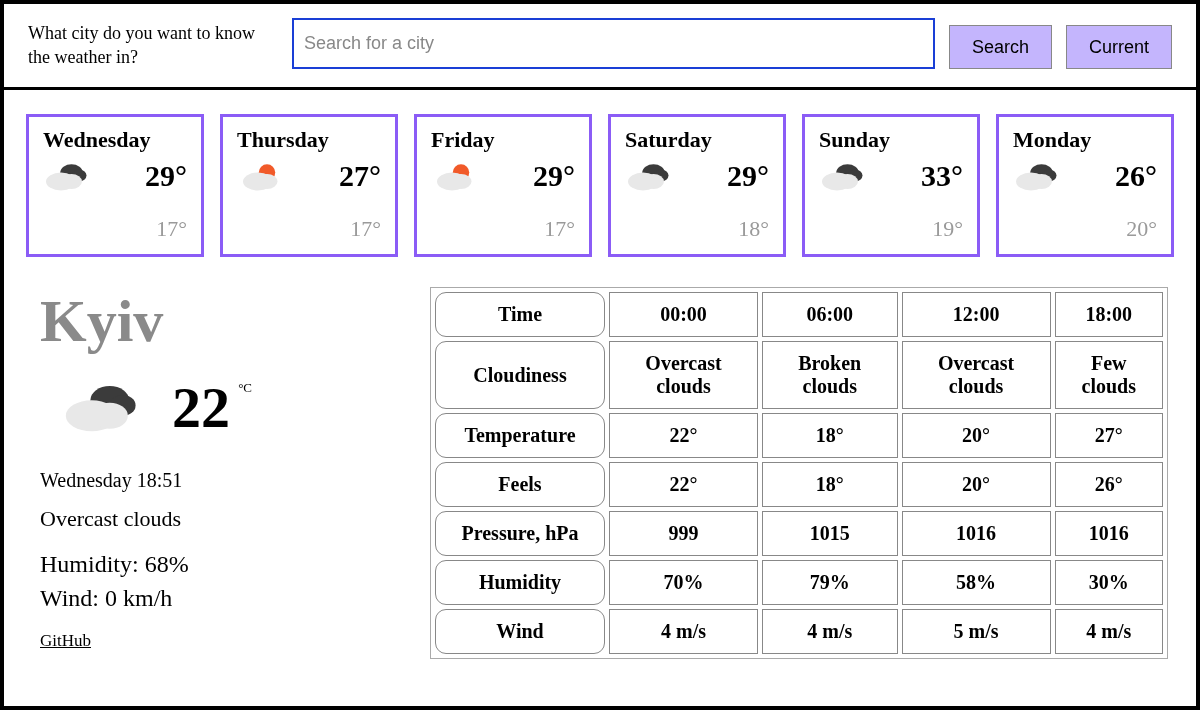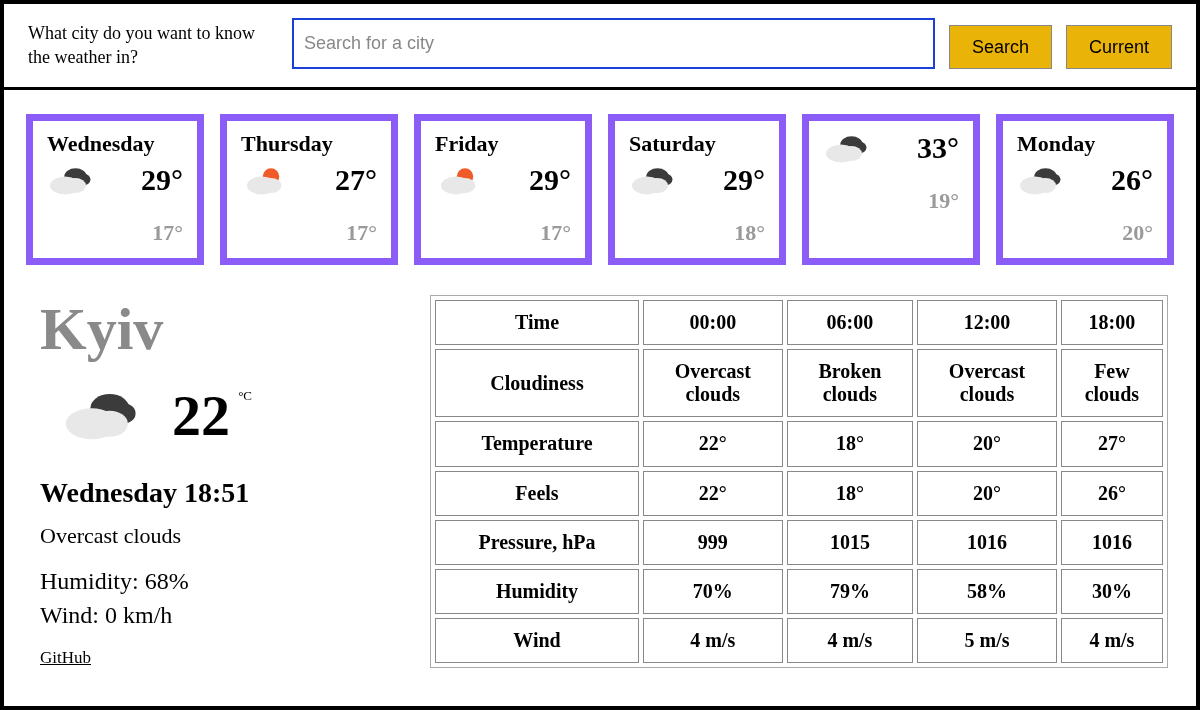--- a/index.html
+++ b/index.html
@@ -29,52 +29,52 @@
   font-size: 18px;
   padding: 0 10px;
   font-family: Arial, sans-serif;
   color: #333;
 }
 .search-input::placeholder { color: #888; }
 .btn {
   height: 44px;
   padding: 0 22px;
   font-size: 18px;
-  background: #eab308;
+  background: #c4b5fd;
   border: 1px solid #888;
   cursor: pointer;
   font-family: Arial, sans-serif;
 }
 .forecast-row {
   display: flex;
   gap: 16px;
   padding: 24px 22px 10px 22px;
 }
 .day-card {
   flex: 1;
-  border: 7px solid #8b5cf6;
+  border: 3px solid #8b5cf6;
   padding: 10px 14px 12px 14px;
 }
 .day-name {
   font-size: 22px;
   font-weight: bold;
   margin-bottom: 6px;
 }
 .day-mid {
   display: flex;
   justify-content: space-between;
   margin-bottom: 21px;
 }
 .day-high {
   font-size: 30px;
   font-weight: bold;
 }
 .day-low {
   font-size: 22px;
-  font-weight: bold;
+  font-weight: normal;
   color: #9a9a9a;
   text-align: right;
 }
 .main-area {
   display: flex;
   padding: 20px 28px 10px 36px;
   gap: 30px;
 }
 .current-col {
   width: 360px;
@@ -97,22 +97,22 @@
   position: relative;
 }
 .cur-temp .unit {
   font-size: 13px;
   position: absolute;
   top: 6px;
   right: -22px;
   font-weight: normal;
 }
 .cur-datetime {
-  font-size: 28px;
-  font-weight: bold;
+  font-size: 20px;
+  font-weight: normal;
   margin-bottom: 14px;
 }
 .cur-cond {
   font-size: 22px;
   margin-bottom: 16px;
 }
 .cur-meta {
   font-size: 24px;
   line-height: 1.4;
 }
@@ -131,21 +131,22 @@
   border: 1px solid #aaa;
 }
 .hourly-table td {
   border: 1px solid #888;
   text-align: center;
   padding: 10px 6px;
   font-size: 20px;
   font-weight: bold;
 }
 .hourly-table td:first-child {
-  width: 204px;
+  width: 170px;
+  border-radius: 11px;
 }
 
 .icon-sm { width: 48px; height: 36px; display: block; }
 .icon-lg { width: 84px; height: 62px; display: block; }
 </style>
 </head>
 <body>
 
 <div class="top-bar">
   <div class="prompt">What city do you want to know the weather in?</div>
@@ -207,20 +208,21 @@
     <ellipse cx="48" cy="22" rx="10" ry="8" fill="#3b3b3b"></ellipse>
     <ellipse cx="24" cy="30" rx="20" ry="12" fill="#e8e8e8"></ellipse>
     <ellipse cx="38" cy="30" rx="14" ry="10" fill="#e8e8e8"></ellipse>
   </svg>
         </span>
       <span class="day-high">29°</span>
     </div>
     <div class="day-low">18°</div>
     </div>
     <div class="day-card">
+    <div class="day-name">Sunday</div>
     <div class="day-mid">
       <span>
           <svg class="icon-sm" viewBox="0 0 64 48">
     <ellipse cx="38" cy="18" rx="15" ry="11" fill="#3b3b3b"></ellipse>
     <ellipse cx="48" cy="22" rx="10" ry="8" fill="#3b3b3b"></ellipse>
     <ellipse cx="24" cy="30" rx="20" ry="12" fill="#e8e8e8"></ellipse>
     <ellipse cx="38" cy="30" rx="14" ry="10" fill="#e8e8e8"></ellipse>
   </svg>
         </span>
       <span class="day-high">33°</span>

